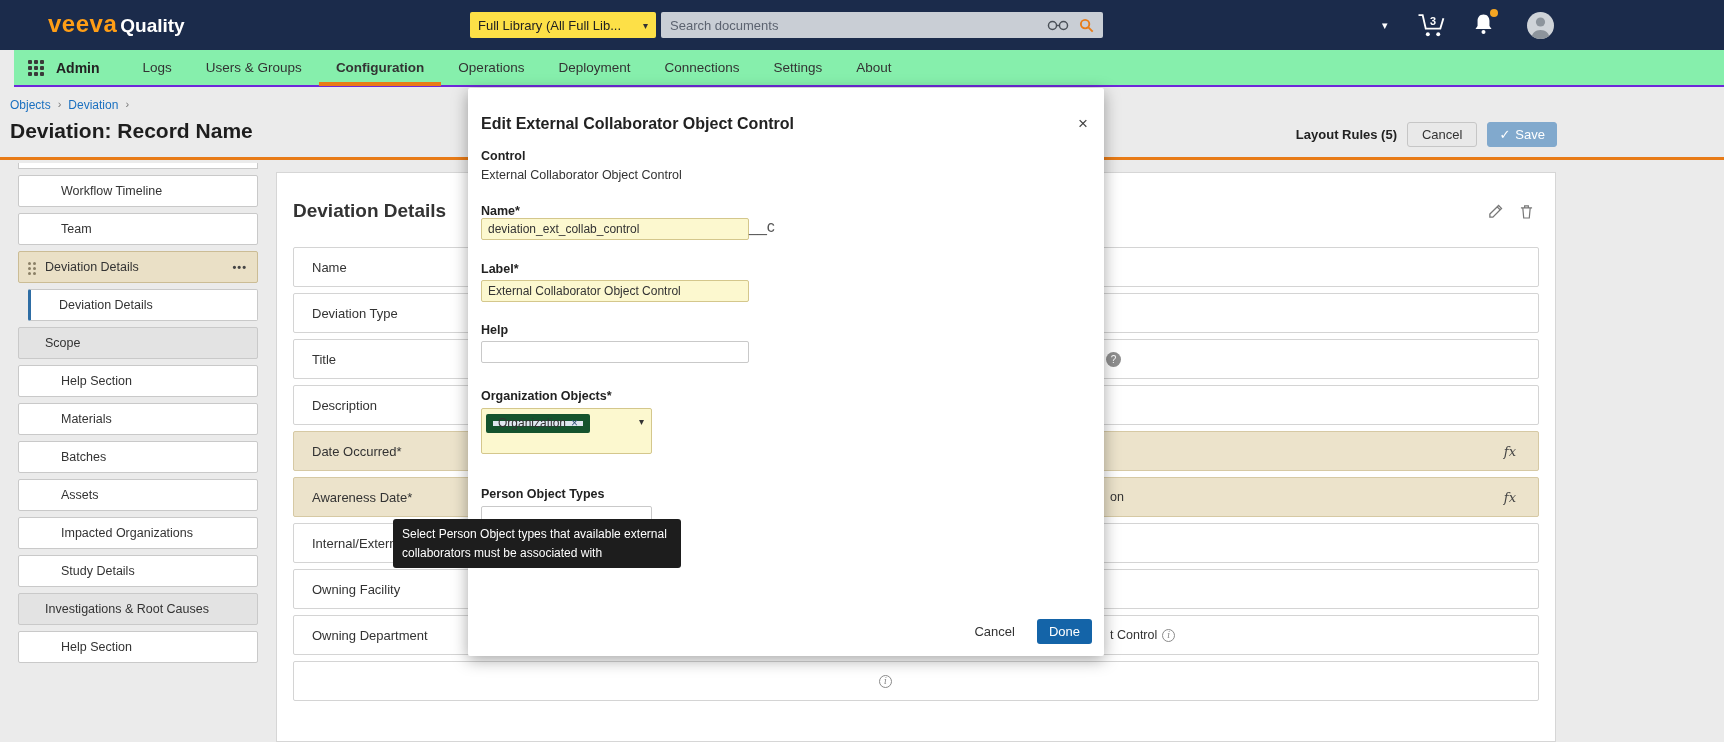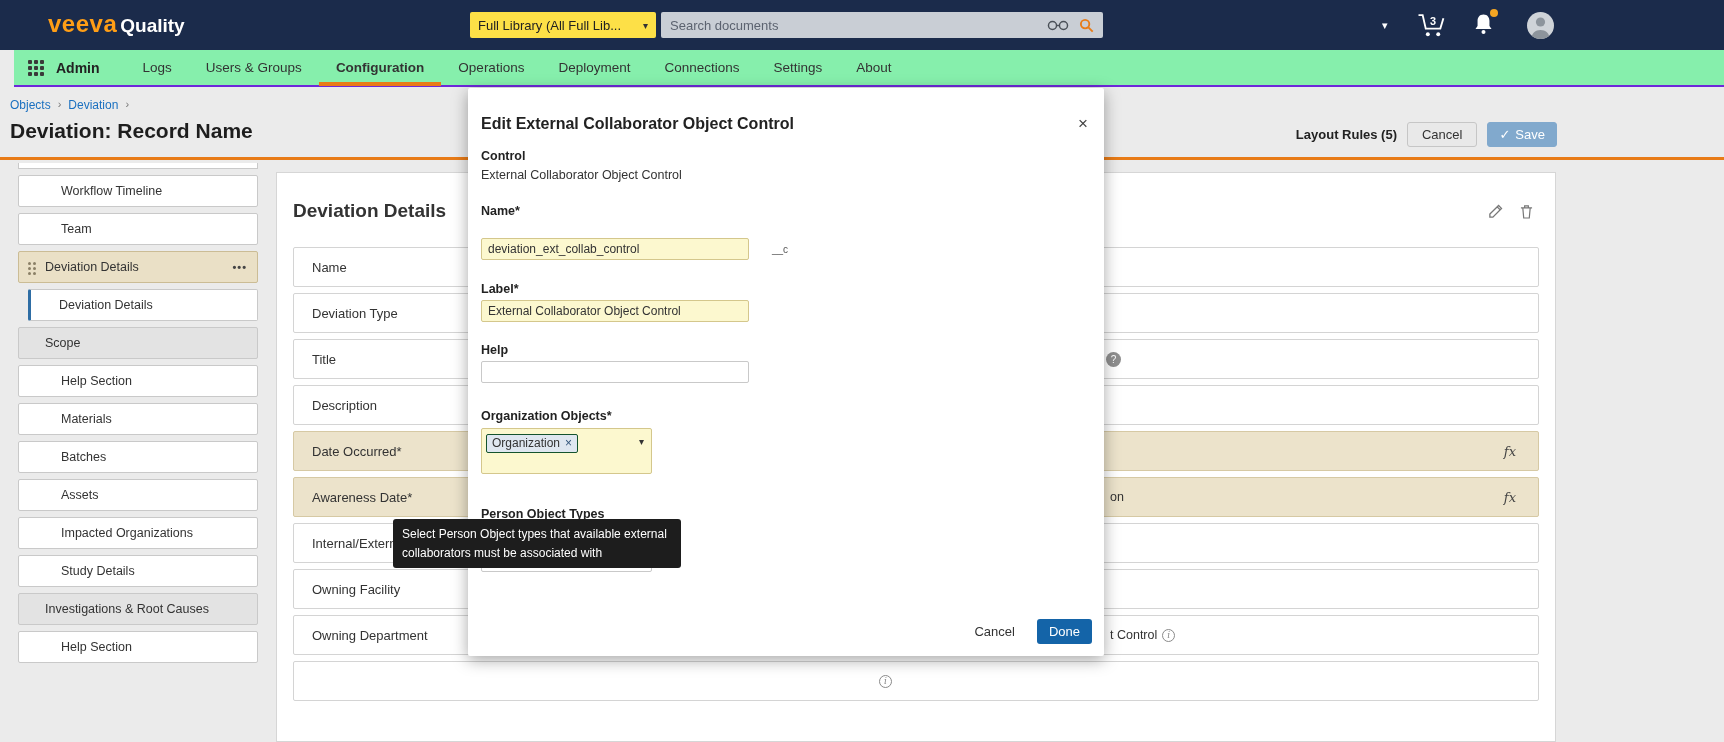--- a/index.html
+++ b/index.html
@@ -91,30 +91,30 @@
   .modal-close { margin-left:auto; font-size:17px; color:#444; cursor:pointer; line-height:1; }
   .modal-body { padding:0 13px; }
   .m-label { font-size:12.5px; font-weight:bold; color:#222; }
   .m-static { font-size:12.5px; color:#333; margin-top:5px; }
   .g-control { margin-top:16px; }
   .g-name { margin-top:22px; }
   .g-labelfield { margin-top:22px; }
   .g-help { margin-top:21px; }
   .g-org { margin-top:26px; }
   .g-person { margin-top:33px; }
-  .name-line { display:flex; align-items:center; gap:23px; margin-top:20px; }
+  .name-line { display:flex; gap:0; margin-top:0; }
   .m-input { width:268px; height:22px; border:1px solid #c9c9c9; border-radius:2px; font-size:12px; color:#333;
     padding:0 6px; background:#fff; font-family:inherit; }
   .m-input.yellow { background:#fcf8cf; border-color:#d4c78c; }
   .m-input.mt { margin-top:4px; display:block; }
-  .suffix { font-size:10px; color:#555; }
+  .suffix { font-size:16px; color:#555; }
   .multi { margin-top:5px; width:171px; height:46px; border:1px solid #d4c78c; background:#fcf8cf;
     border-radius:2px; position:relative; padding:4px; cursor:pointer; }
   .multi.white { border-color:#c9c9c9; background:#fff; }
-  .chip { display:inline-flex; align-items:center; gap:5px; background:#dfe7f0; border:1px solid #14532d;
+  .chip { display:inline-flex; align-items:center; gap:5px; background:#dfe7f0; border:7px solid #14532d;
     border-radius:2px; font-size:12px; color:#333; padding:0 5px; height:19px; }
   .chip .x { color:#33557a; font-size:12px; cursor:pointer; }
   .dd-caret { position:absolute; right:7px; top:7px; font-size:10px; color:#333; }
   .modal-footer { position:absolute; right:12px; bottom:12px; display:flex; align-items:center; gap:22px; }
   .m-cancel { font-size:13px; color:#333; cursor:pointer; }
   .btn-done { background:#1464a8; color:#fff; font-size:13px; border:none; border-radius:3px; height:25px;
     padding:0 12px; font-family:inherit; cursor:pointer; }
 
   
   .tooltip { position:absolute; left:393px; top:519px; width:288px; background:#1d1d1d; color:#fff;

